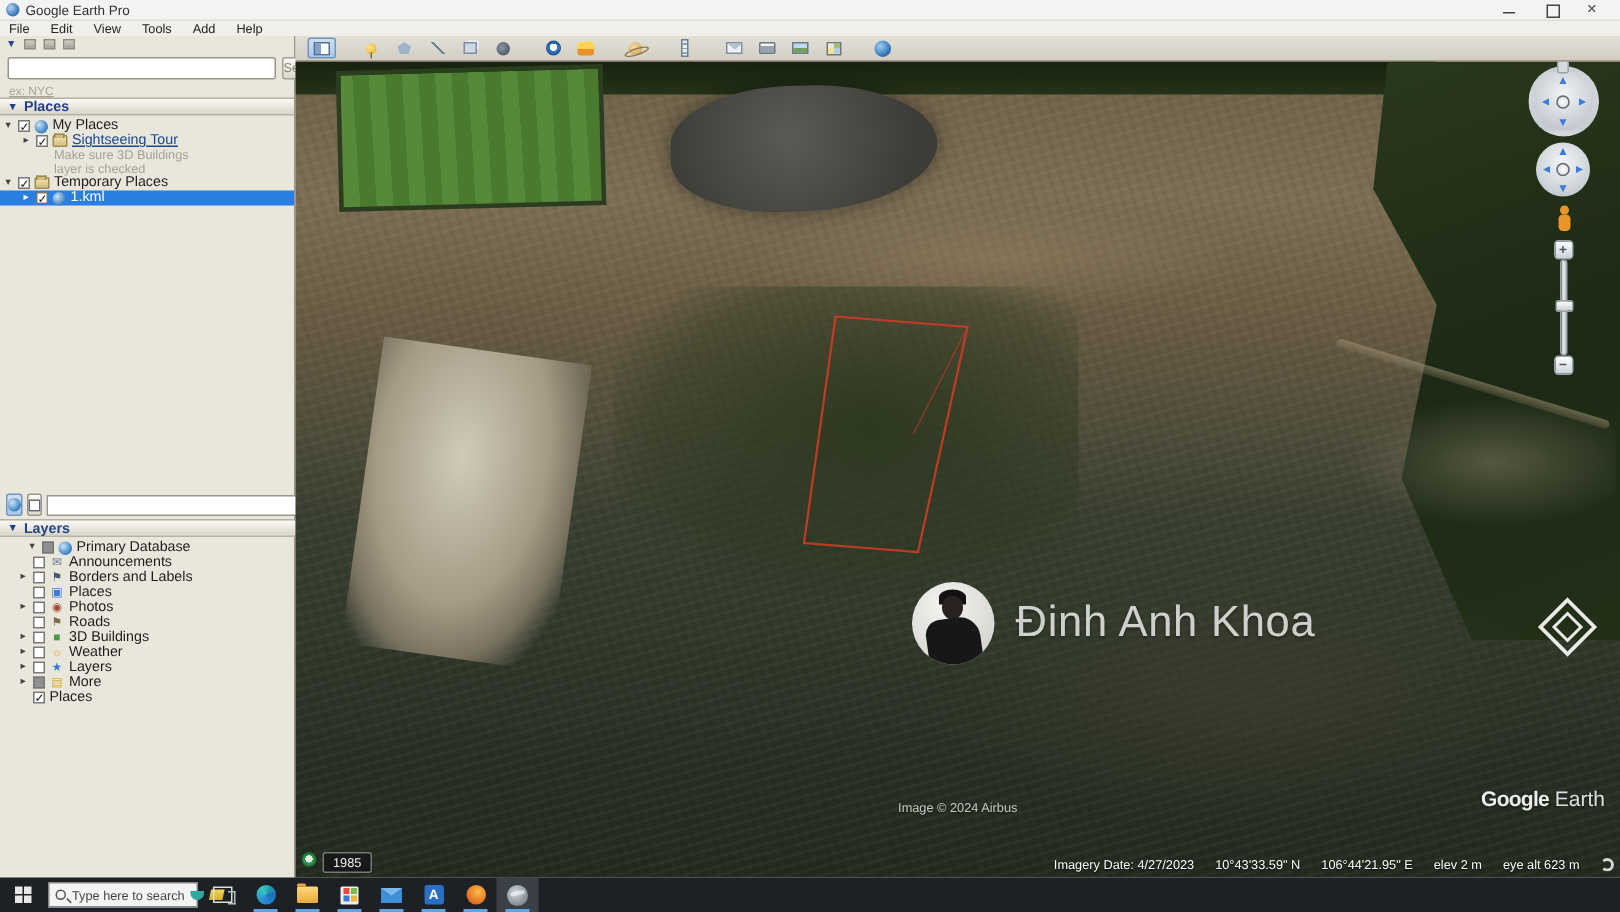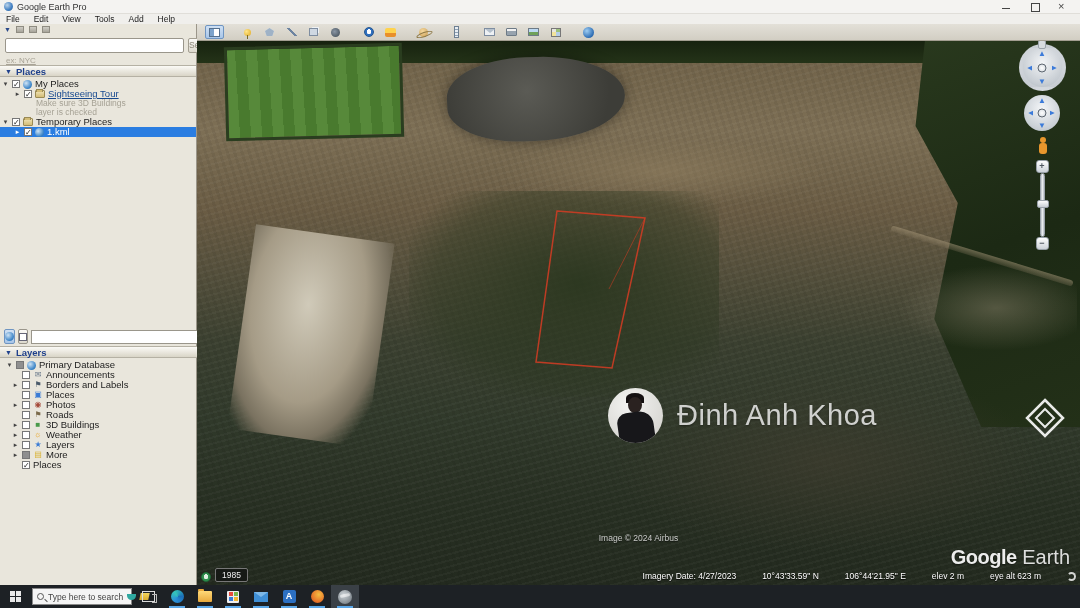--- a/index.html
+++ b/index.html
@@ -119,26 +119,26 @@
   
   .watermark { position:absolute; left:411px; top:347px; display:flex; align-items:center; gap:14px; }
   .avatar { width:55px; height:55px; border-radius:50%; background:radial-gradient(circle at 40% 30%, #f4f4f2, #d9d8d4 70%, #c6c5c0); position:relative; overflow:hidden; }
   .avatar .head { position:absolute; left:20px; top:9px; width:14px; height:16px; border-radius:50%; background:#2a2220; }
   .avatar .hair { position:absolute; left:18px; top:5px; width:18px; height:10px; border-radius:50% 50% 0 0; background:#141011; }
   .avatar .torso { position:absolute; left:10px; top:24px; width:36px; height:32px; border-radius:10px 14px 0 0; background:#17171a; transform:rotate(-8deg); }
   .wm-name { font-size:29px; color:rgba(255,255,255,.78); letter-spacing:.5px; text-shadow:0 1px 2px rgba(0,0,0,.35); }
   .diamond-logo { position:absolute; right:14px; top:356px; width:42px; height:42px; }
   .diamond-logo svg { display:block; }
   .copyright { position:absolute; left:0; width:100%; top:492px; text-align:center; font-size:8.5px; color:rgba(255,255,255,.75); text-shadow:0 1px 1px rgba(0,0,0,.6); }
-  .ge-logo { position:absolute; right:10px; top:505px; font-size:20px; color:rgba(255,255,255,.92); text-shadow:0 1px 2px rgba(0,0,0,.5); }
+  .ge-logo { position:absolute; right:10px; top:483px; font-size:14px; color:rgba(255,255,255,.92); text-shadow:0 1px 2px rgba(0,0,0,.5); }
   .ge-logo .g1 { font-weight:bold; letter-spacing:-.5px; }
   .ge-logo .g2 { font-weight:normal; color:rgba(255,255,255,.85); }
-  .statusline { position:absolute; right:4px; top:530px; display:flex; gap:26px; font-size:8.5px; color:#fff; text-shadow:0 1px 1px #000; align-items:center; }
+  .statusline { position:absolute; right:4px; top:530px; display:flex; gap:14px; font-size:8.5px; color:#fff; text-shadow:0 1px 1px #000; align-items:center; }
   .spinner { width:9px; height:9px; border-radius:50%; border:2px solid rgba(255,255,255,.8); border-left-color:transparent; }
-  .history-chip { position:absolute; left:4px; top:527px; display:flex; align-items:flex-end; gap:4px; }
+  .history-chip { position:absolute; left:4px; top:527px; display:flex; align-items:flex-start; gap:4px; }
   .chip-clock { width:10px; height:10px; border-radius:50%; background:radial-gradient(circle at 50% 45%, #dff0e2 40%, #2f8f4e 42%); border:1px solid #1f6b38; }
   .chip-year { background:rgba(20,22,20,.85); border:1px solid #777; border-radius:2px; color:#eee; font-size:8.5px; padding:1px 6px; }
 
   
   .taskbar { position:absolute; left:0; top:585px; width:1080px; height:23px; background:#1d2125; display:flex; align-items:center; color:#fff; }
   .start { width:30px; height:23px; display:flex; align-items:center; justify-content:center; }
   .win-grid { display:grid; grid-template-columns:5px 5px; grid-template-rows:5px 5px; gap:1px; }
   .win-grid i { background:#e8e8e8; }
   .tb-search { width:100px; height:17px; background:#f4f4f4; border:1px solid #888; display:flex; align-items:center; gap:4px; padding:0 4px; margin-left:2px; }
   .mag { width:7px; height:7px; border:1px solid #555; border-radius:50%; position:relative; flex:0 0 auto; }
@@ -262,21 +262,21 @@
         <span>▾</span>
       </div>
   </div>
 
   <div class="layers-block">
     <div class="panel-header">
       <span class="tri">▼</span>
       <span>Layers</span>
     </div>
     <div class="tree">
-      <div class="trow" style="padding-left:6px">
+      <div class="trow" style="padding-left:18px">
         <span class="exp">▾</span>
         <span class="cb partial"></span>
         <span class="globe-ic"></span>
         <span>Primary Database</span>
       </div>
       <div class="trow" style="padding-left:22px">
         <span class="cb"></span>
         <span class="gi" style="color:#6b7b8c">✉</span>
         <span>Announcements</span>
       </div>

